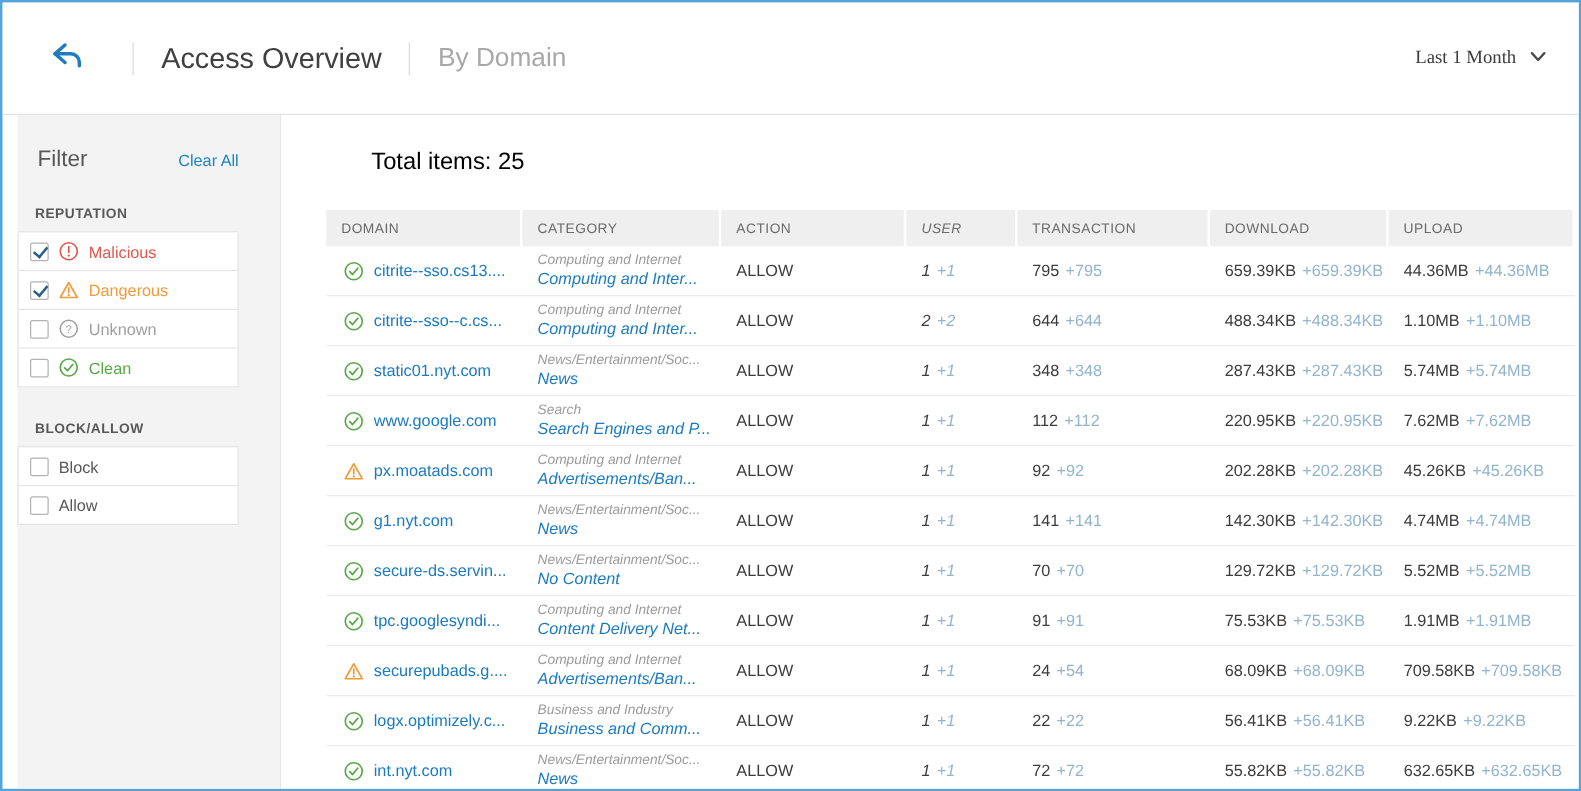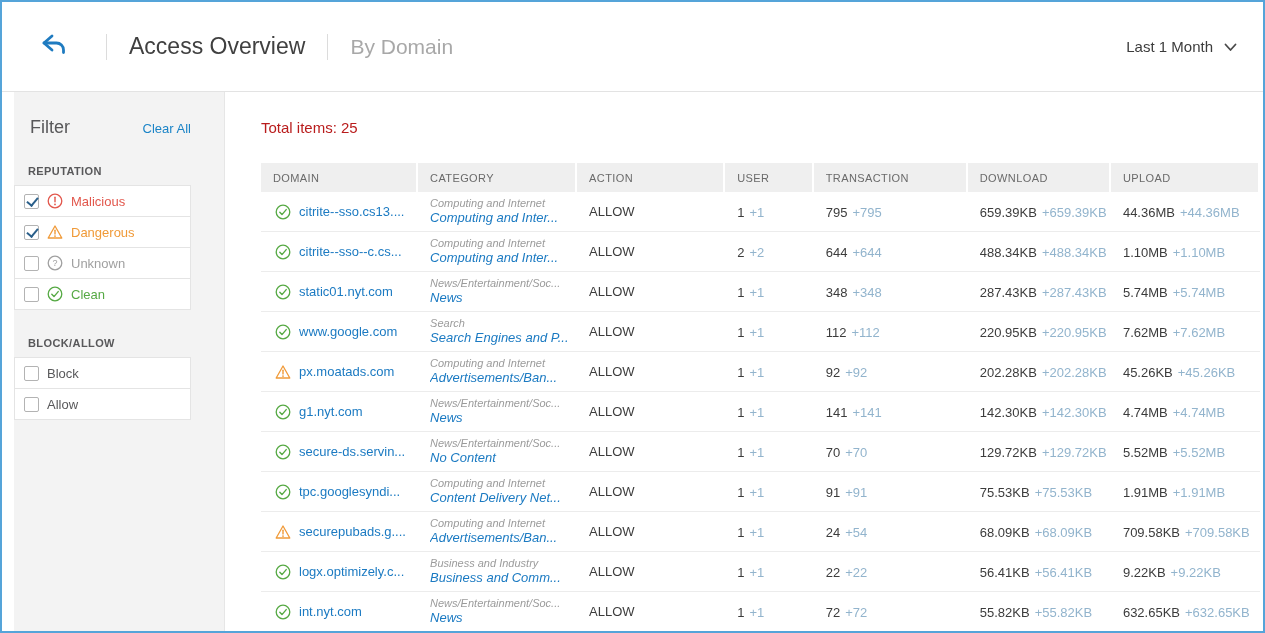--- a/index.html
+++ b/index.html
@@ -30,21 +30,21 @@
     border:1px solid #cccccc; border-radius:2px;
     display:flex; align-items:center; margin-right:28px; background:#fff;
   }
   .search-box input {
     border:none; outline:none; flex:1; min-width:0;
     padding:0 30px 0 10px; font-size:13px; color:#555;
     font-family:"Liberation Sans", sans-serif; background:transparent;
   }
   .search-box input::placeholder { color:#b2b2b2; }
   .search-icon { position:absolute; right:7px; top:6px; cursor:pointer; }
-  .time-range { display:flex; align-items:center; gap:11px; font-size:15px; color:#3c3c3c; cursor:pointer; white-space:nowrap; }
+  .time-range { display:flex; align-items:center; gap:11px; font-size:15px; color:#3c3c3c; cursor:pointer; white-space:nowrap;font-family:Liberation Serif, serif; }
 
   
   .content { display:flex; flex:1; overflow:hidden; }
 
   
   .sidebar { width:211px; flex-shrink:0; background:#f3f3f3; border-right:1px solid #e6e6e6; padding-top:25px;margin-left:12px; }
   .sidebar-head { display:flex; justify-content:space-between; align-items:baseline; padding:0 33px 0 16px; }
   .filter-title { font-size:18px; color:#58585a; }
   .clear-all { font-size:13px; color:#1b84c7; cursor:pointer; text-decoration:none; }
   .section-label { font-size:11px; font-weight:bold; color:#58585a; letter-spacing:.4px; padding:27px 0 8px 14px; }
@@ -64,38 +64,38 @@
     width:5px; height:9px;
     border:solid #2a5f8a; border-width:0 2px 2px 0;
     transform:rotate(40deg);
   }
   .filter-label { font-size:13px; color:#58585a; white-space:nowrap; }
   .rep-icon { display:inline-flex; width:16px; height:16px; flex-shrink:0; align-items:center; justify-content:center; }
   .rep-icon svg { width:16px; height:16px; display:block; }
 
   
   .main { flex:1; padding:27px 14px 0 36px; overflow:hidden; background:#fff; }
-  .total-items { font-size:15px; color:#b91c1c; margin-bottom:27px; }
+  .total-items { font-size:19px; color:#000000; margin-bottom:27px;margin-left:36px; }
 
   .table { width:999px; }
   .thead { display:flex; height:29px; }
   .th {
     background:#efefef; color:#6a6a6a;
     font-size:11px; letter-spacing:.4px;
     display:flex; align-items:center;
     padding-left:12px; border-right:2px solid #ffffff;
     cursor:pointer; white-space:nowrap; overflow:hidden;
   }
   .trow { display:flex; align-items:center; height:40px; border-bottom:1px solid #ececec; }
   .td { padding-left:12px; white-space:nowrap; overflow:hidden; }
 
   .col-domain { width:158px; }
   .col-category { width:160px; }
   .col-action { width:149px; }
-  .col-user { width:89px; }
+  .col-user { width:89px;font-style:italic; }
   .col-transaction { width:155px; }
   .col-download { width:144px; }
   .col-upload { width:150px; }
 
   .trow .col-domain { display:flex; align-items:center; gap:8px; padding-left:14px; }
   .trow .col-category { display:flex; flex-direction:column; justify-content:center; line-height:1.3;font-style:italic; }
   .domain-link, .cat-link { color:#1b7ac2; font-size:13px; text-decoration:none; cursor:pointer; overflow:hidden; text-overflow:ellipsis; }
   .cat-group { font-size:11px; color:#9b9b9b; }
   .val { font-size:13px; color:#3c3c3c; }
   .delta { font-size:13px; color:#92b4cd; margin-left:5px; }

